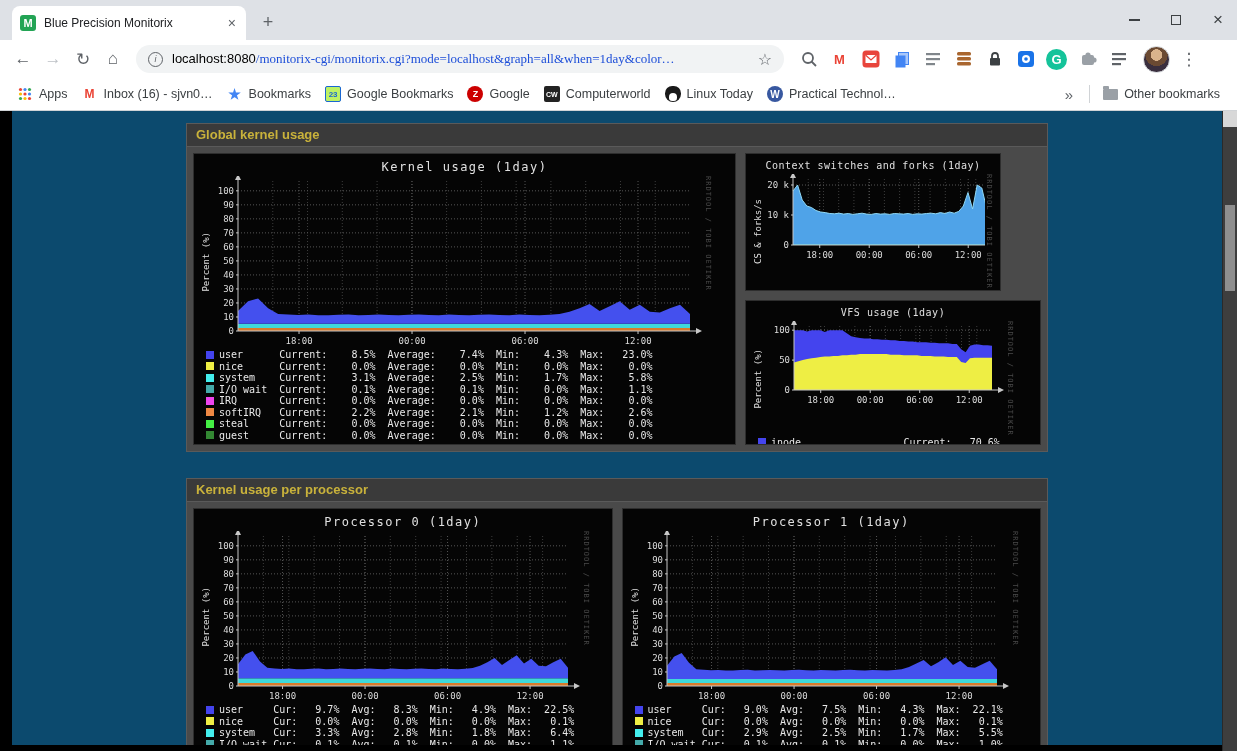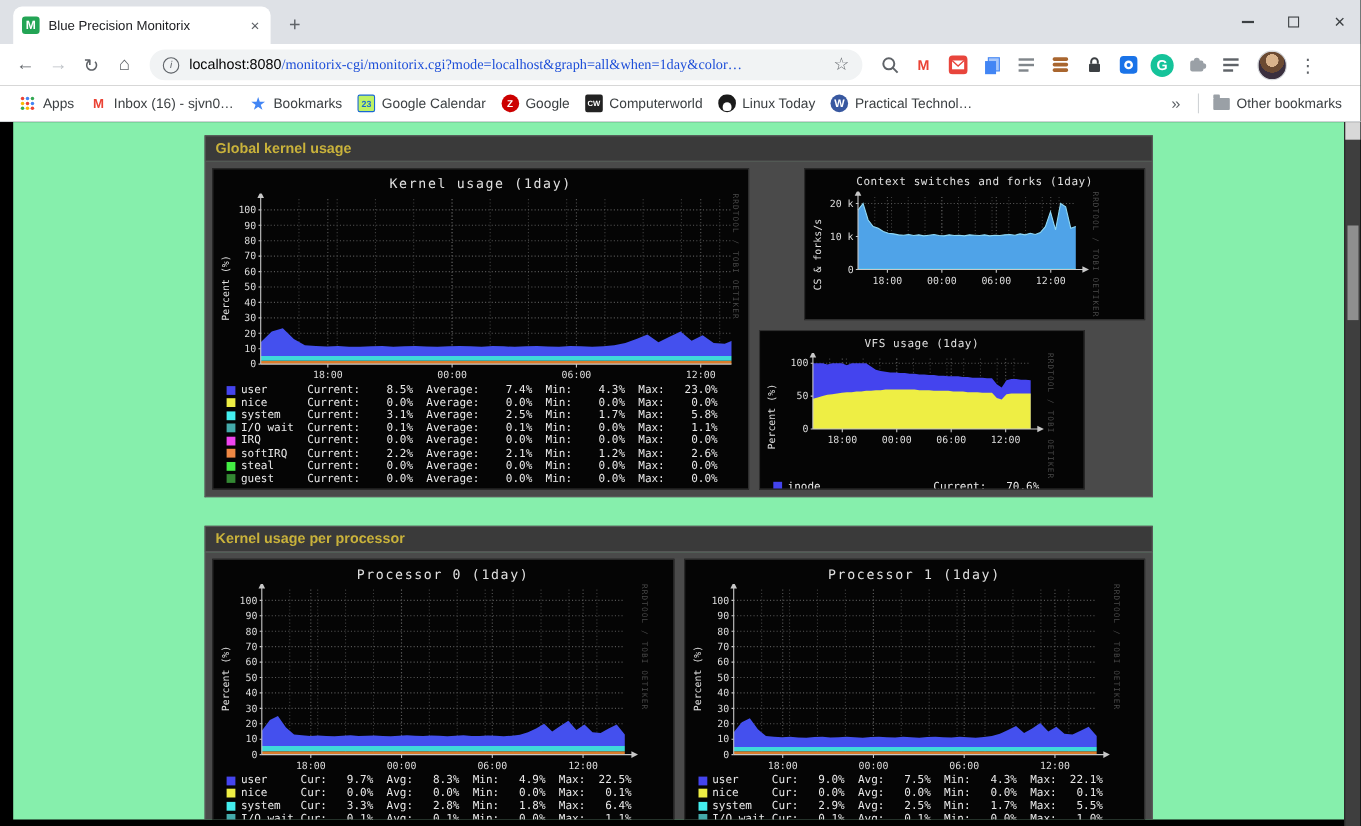--- a/index.html
+++ b/index.html
@@ -63,39 +63,39 @@
   .bm-spacer { flex:1; }
   .bm-chevron { color:#5f6368; font-size:15px; padding:0 10px; }
   .bm-sep { width:1px; height:18px; background:#D0D3D6; margin:0 6px; }
   .folder-icon { width:15px; height:11px; background:#9AA0A6; border-radius:1px; position:relative; }
   .folder-icon::before { content:""; position:absolute; top:-3px; left:0; width:6px; height:3px;
                          background:#9AA0A6; border-radius:1px 1px 0 0; }
 
   
   .pagearea { position:relative; height:640px; background:#000; overflow:hidden; }
   .content { position:absolute; left:12px; top:0; right:15px; height:634px;
-             background:#86efac; overflow:hidden; }
+             background:#0c4a6e; overflow:hidden; }
   .scrollbar { position:absolute; right:0; top:0; width:15px; height:640px; background:#3E3E3E;
                border-left:1px solid #2A2A2A; }
   .sb-top { height:16px; background:#D8D8D8; }
   .sb-thumb { position:absolute; top:94px; left:2px; right:2px; height:86px; background:#8F8F8F; }
 
   .section { width:862px; margin:12px auto 0; }
   .section + .section { margin-top:26px; }
   .section-hd { height:24px; line-height:22px; background:#3A3A3A; border:1px solid #5A5A5A;
                 color:#C9B23B; font-weight:bold; font-size:13px; padding:0 9px; }
   .section-bd { background:#4A4A4A; border:1px solid #5A5A5A; border-top:none;
                 padding:6px; display:flex; gap:9px; }
   .right-col { display:flex; flex-direction:column; gap:9px; }
 
   
   .graph-panel { background:#050505; border:1px solid #2E2E2E; padding:4px 6px;
                  font-family:"DejaVu Sans Mono", monospace; color:#E0E0E0; overflow:hidden; }
   .gp-kernel  { width:543px; height:292px; }
-  .gp-context { width:310px; height:138px;margin-left:41px; }
+  .gp-context { width:256px; height:138px; }
   .gp-vfs     { width:296px; height:145px; }
   .gp-proc0, .gp-proc1 { width:489px; height:240px; }
   .g-title { text-align:center; font-size:12px; letter-spacing:1.5px; height:18px; line-height:18px;
              white-space:nowrap; overflow:hidden; }
   .gp-context .g-title, .gp-vfs .g-title { font-size:10px; letter-spacing:0.5px; height:16px; line-height:16px; }
   .g-body { display:flex; align-items:stretch; }
   .g-ylabel { width:12px; display:flex; align-items:center; justify-content:center; }
   .g-ylabel span { writing-mode:vertical-rl; transform:rotate(180deg); font-size:9px;
                    color:#E0E0E0; white-space:nowrap; }
   .g-watermark { width:10px; display:flex; align-items:flex-start; }
@@ -226,21 +226,21 @@
       <span class="bm-item">
         <span class="bm-ico ico-gmail" style="color: rgb(234, 67, 53);">M</span>
         <span>Inbox (16) - sjvn0…</span>
       </span>
       <span class="bm-item">
         <span class="bm-ico ico-star" style="color: rgb(66, 133, 244);">★</span>
         <span>Bookmarks</span>
       </span>
       <span class="bm-item">
         <span class="bm-ico ico-calendar" style="color: rgb(25, 103, 210); background: #bef264;">23</span>
-        <span>Google Calendar</span>
+        <span>Google Bookmarks</span>
       </span>
       <span class="bm-item">
         <span class="bm-ico ico-zdnet" style="color: rgb(255, 255, 255); background: rgb(204, 0, 0);">Z</span>
         <span>Google</span>
       </span>
       <span class="bm-item">
         <span class="bm-ico ico-cw" style="color: rgb(255, 255, 255); background: rgb(34, 34, 34);">CW</span>
         <span>Computerworld</span>
       </span>
       <span class="bm-item">

